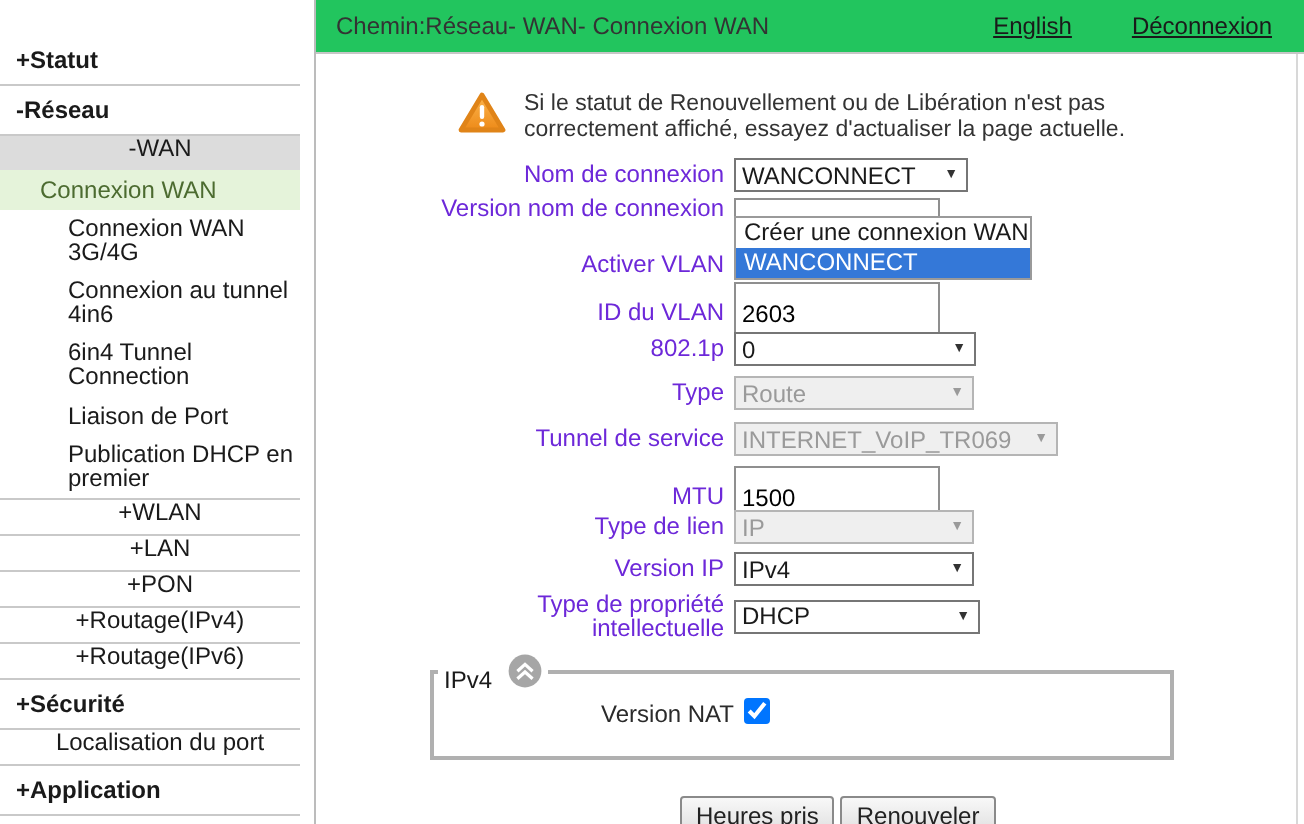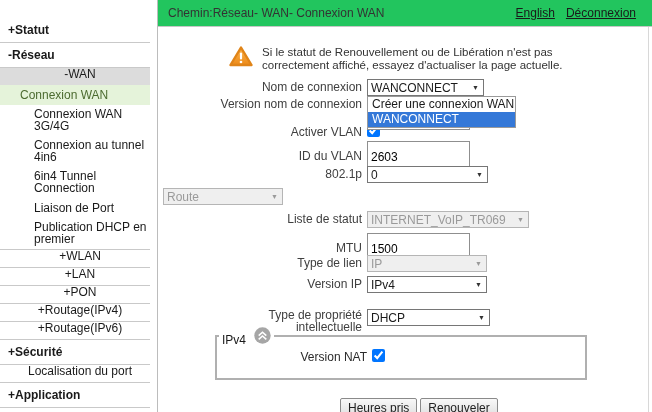--- a/index.html
+++ b/index.html
@@ -17,41 +17,41 @@
   .row-gray{background:#dcdcdc;}
   .row-green{background:#e5f3da;color:#4c6b30;padding-left:20px;}
 
   
   #vline{position:absolute;left:157px;top:0;width:1px;height:412px;background:#bcbcbc;}
   #rline{position:absolute;left:648px;top:27px;width:1px;height:385px;background:#d8d8d8;}
 
   
   #topbar{position:absolute;left:158px;top:0;right:0;height:27px;background:#22c55e;border-bottom:1px solid #c6c6c6;display:flex;align-items:center;box-sizing:border-box;}
   #breadcrumb{margin-left:10px;color:#333;}
-  #toplinks{margin-left:auto;margin-right:16px;display:flex;gap:11px;}
+  #toplinks{margin-left:auto;margin-right:16px;display:flex;gap:30px;}
   #toplinks a{color:#1a1a1a;text-decoration:underline;cursor:pointer;}
 
   
   #warn-icon{position:absolute;left:229px;top:46px;}
   #warn-text{position:absolute;left:262px;top:46px;width:336px;font-size:11.5px;line-height:13px;color:#333;}
 
   
   .frow{position:absolute;left:158px;display:flex;align-items:center;}
-  .flabel{width:204px;text-align:right;color:#404040;line-height:13px;flex:none;}
+  .flabel{width:204px;text-align:right;color:#6d28d9;line-height:13px;flex:none;}
   .fctl{margin-left:5px;flex:none;}
   .tinput{box-sizing:border-box;height:31px;border:1px solid #8f8f8f;background:#fff;font:12px "Liberation Sans","DejaVu Sans",sans-serif;padding:0 3px;color:#000;}
   .sel{box-sizing:border-box;height:17px;border:1px solid #767676;background:#fff;display:flex;align-items:center;padding:0 4px 0 3px;cursor:pointer;}
   .sel .sel-txt{flex:1;white-space:nowrap;overflow:hidden;}
   .sel .sel-arr{font-size:7px;color:#333;margin-left:4px;}
   .sel.disabled{background:#efefef;border-color:#b5b5b5;color:#9a9a9a;cursor:default;}
   .sel.disabled .sel-arr{color:#9a9a9a;}
   .cbox{width:13px;height:13px;margin:0;}
 
   
-  #ddlist{position:absolute;left:367px;top:96px;width:147px;background:#fff;border:1px solid #9a9a9a;z-index:10;}
+  #ddlist{position:absolute;left:367px;top:108px;width:147px;background:#fff;border:1px solid #9a9a9a;z-index:10;}
   .dditem{padding:1px 4px;line-height:13px;white-space:nowrap;cursor:pointer;}
   .dditem.hi{background:#3478d8;color:#fff;}
   #hidden-newname{position:absolute;left:367px;top:99px;width:103px;z-index:1;}
 
   
   #ipv4box{position:absolute;left:215px;top:335px;width:372px;height:45px;border:2px solid #b0b0b0;box-sizing:border-box;background:#fff;}
   #ipv4legend{position:absolute;left:2px;top:-10px;display:flex;align-items:flex-start;gap:8px;background:#fff;padding:0 3px;}
   #ipv4legend .lg-txt{margin-top:6px;}
   #nat-label{position:absolute;left:0;top:13px;width:150px;text-align:right;color:#2b2b2b;}
   #nat-check{position:absolute;left:155px;top:12px;}
@@ -141,28 +141,29 @@
 
   <div class="frow" style="top:166px">
     <div class="flabel">802.1p</div>
     <div class="fctl sel" style="width:121px">
       <span class="sel-txt">0</span>
       <span class="sel-arr">▼</span>
     </div>
   </div>
 
   <div class="frow" style="top:188px">
+    <div class="flabel">Type</div>
     <div class="fctl sel disabled" style="width:120px">
       <span class="sel-txt">Route</span>
       <span class="sel-arr">▼</span>
     </div>
   </div>
 
   <div class="frow" style="top:211px">
-    <div class="flabel">Liste de statut</div>
+    <div class="flabel">Tunnel de service</div>
     <div class="fctl sel disabled" style="width:162px">
       <span class="sel-txt">INTERNET_VoIP_TR069</span>
       <span class="sel-arr">▼</span>
     </div>
   </div>
 
   <div class="frow" style="top:233px">
     <div class="flabel">MTU</div>
     <input class="fctl tinput" style="width: 103px;" value="1500">
   </div>
@@ -176,21 +177,21 @@
   </div>
 
   <div class="frow" style="top:276px">
     <div class="flabel">Version IP</div>
     <div class="fctl sel" style="width:120px">
       <span class="sel-txt">IPv4</span>
       <span class="sel-arr">▼</span>
     </div>
   </div>
 
-  <div class="frow" style="top:309px;align-items:flex-start">
+  <div class="frow" style="top:296px;align-items:center">
     <div class="flabel" style="line-height:12px">
       <span style="display:inline-block;max-width:105px;text-align:right">Type de propriété intellectuelle</span>
     </div>
     <div class="fctl sel" style="width:123px">
       <span class="sel-txt">DHCP</span>
       <span class="sel-arr">▼</span>
     </div>
   </div>
 
   <div id="ipv4box">

